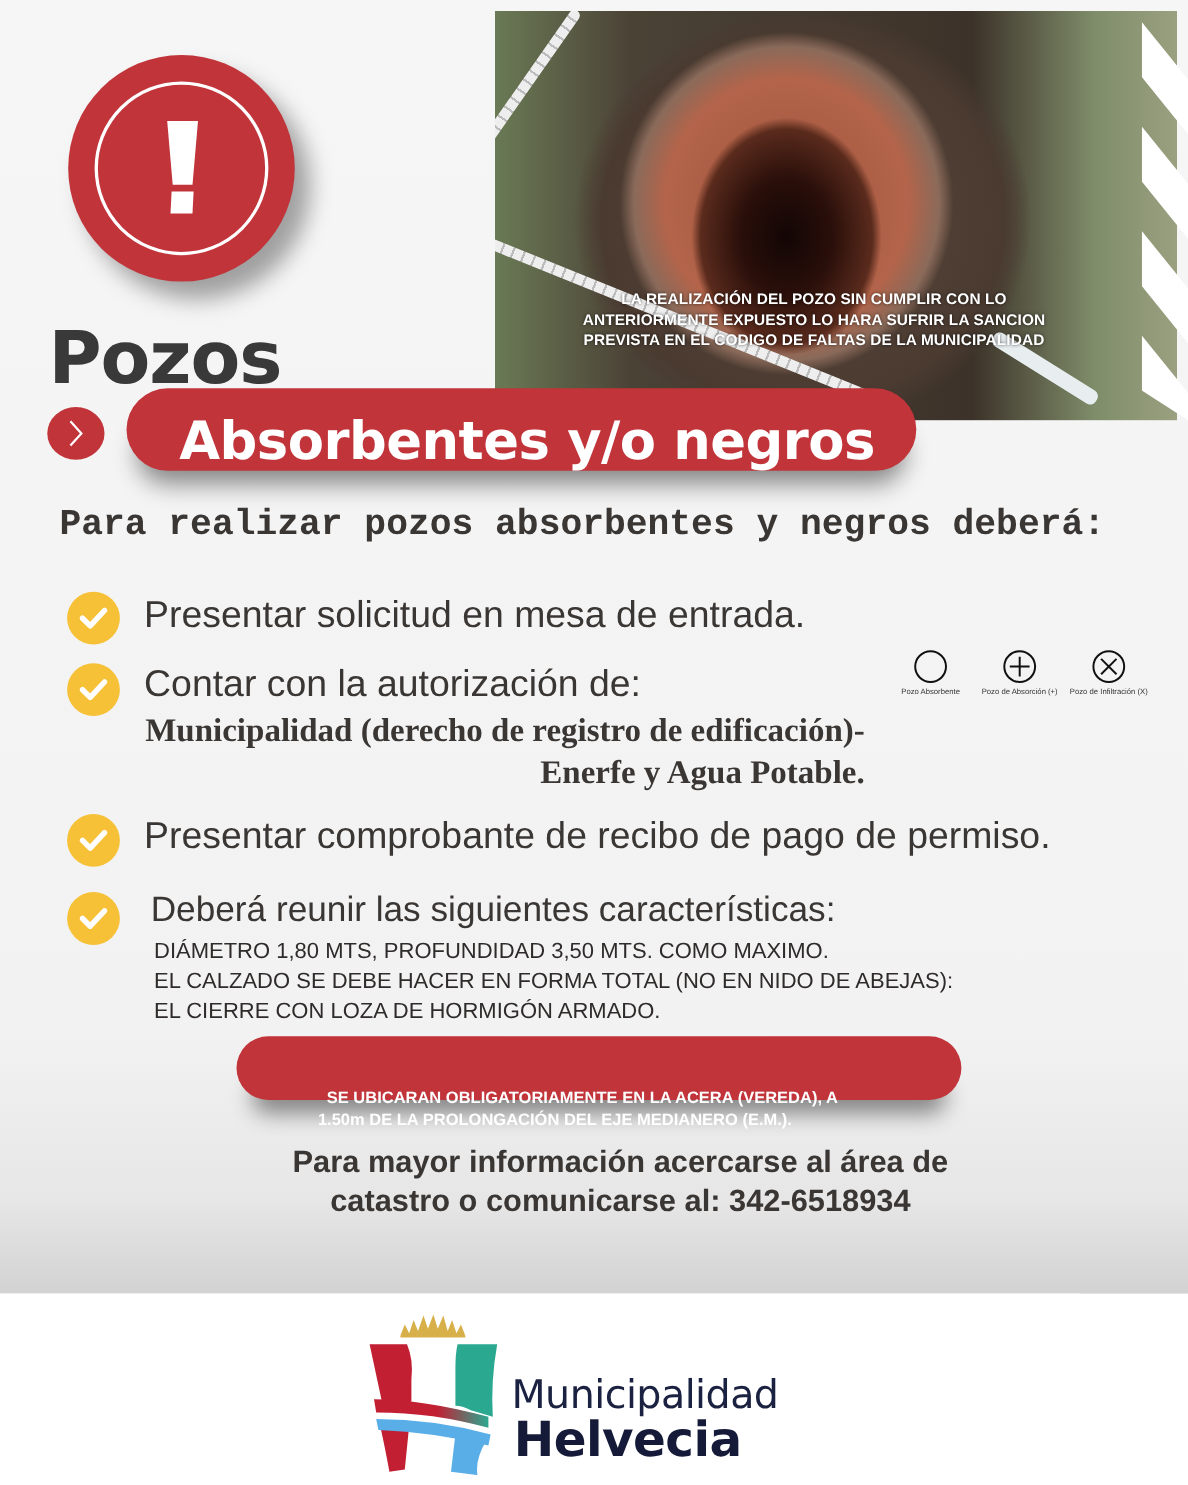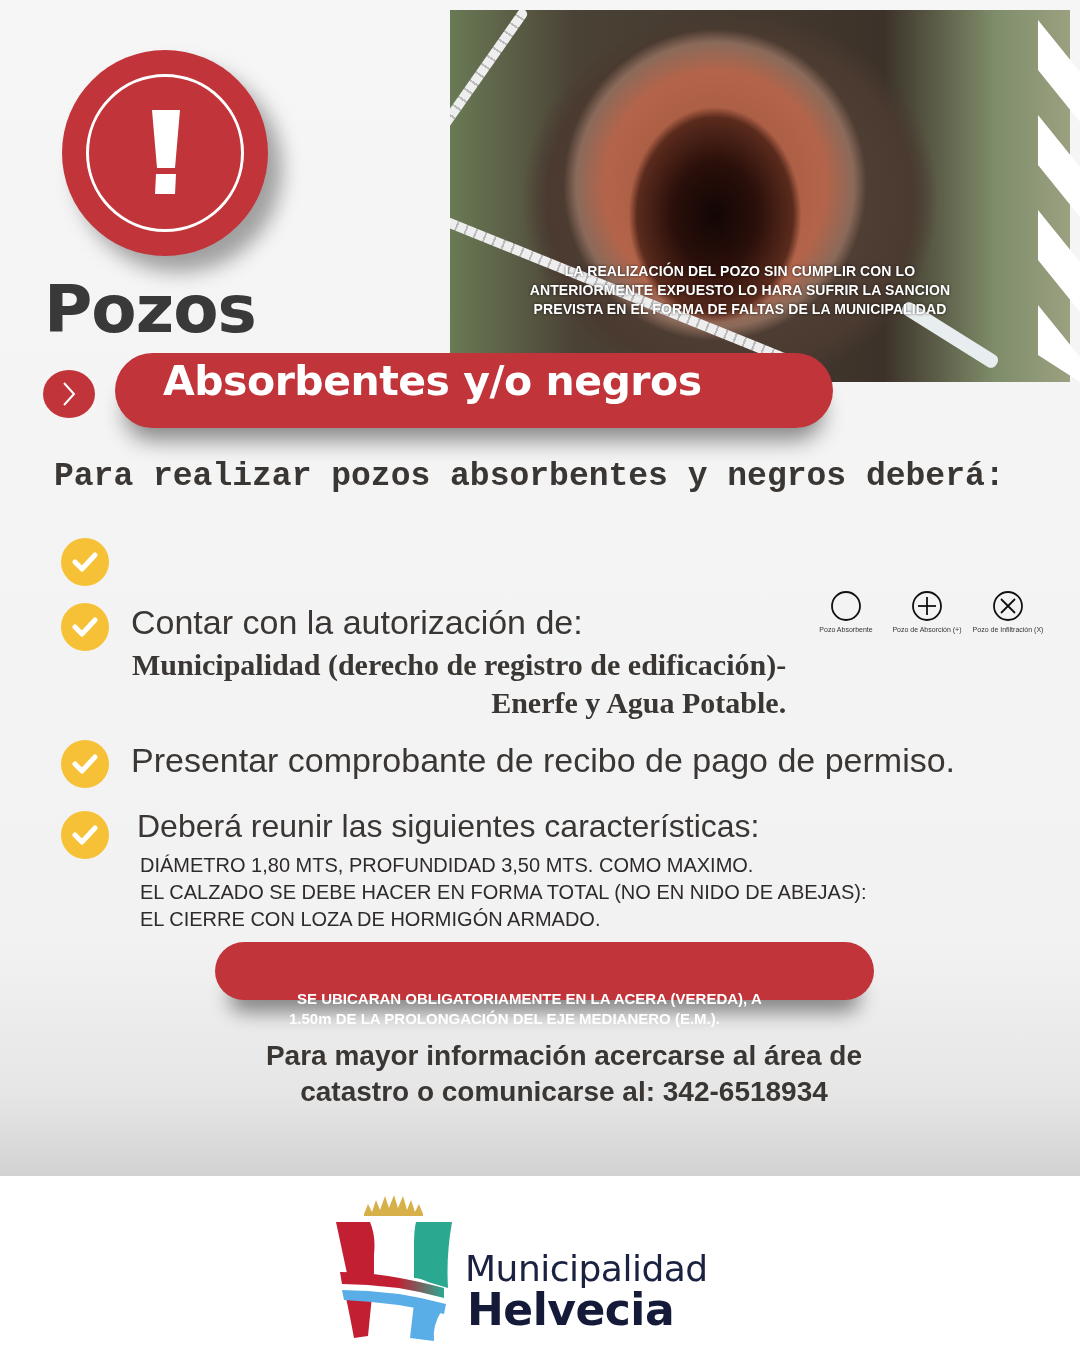--- a/index.html
+++ b/index.html
@@ -56,38 +56,38 @@
       box-shadow: 14px 16px 20px rgba(0,0,0,0.35);
     }
     .alert-ring {
       position: absolute; left: 24px; top: 24px; width: 158px; height: 158px;
       border-radius: 50%; border: 3px solid #ffffff;
     }
     .alert-mark {
       position: absolute; left: 78px; top: 60px; width: 52px; height: 86px;
     }
     .title {
-      position: absolute; left: 44px; top: 271px;
+      position: absolute; left: 44px; top: 287px;
       font-family: "DejaVu Sans", sans-serif; font-weight: bold;
       font-size: 66px; color: #393939; letter-spacing: -1px;
     }
     .subtitle-arrow {
       position: absolute; left: 43px; top: 370px; width: 52px; height: 48px;
       border-radius: 50%; background: #c1343a;
       display: flex; align-items: center; justify-content: center;
     }
     .subtitle-pill {
       position: absolute; left: 115px; top: 353px; width: 718px; height: 75px;
       border-radius: 38px; background: #c1343a;
       box-shadow: 0 22px 22px -10px rgba(0,0,0,0.45);
     }
     .subtitle-text {
-      position: absolute; left: 48px; top: 4px;
+      position: absolute; left: 48px; top: 20px;
       font-family: "DejaVu Sans", sans-serif; font-weight: bold;
-      font-size: 41px; color: #ffffff; letter-spacing: -0.5px;
+      font-size: 48px; color: #ffffff; letter-spacing: -0.5px;
     }
     .intro {
       position: absolute; left: 54px; top: 458px;
       font-family: Liberation Mono, monospace; font-weight: bold;
       font-size: 33px; color: #3a3634;
     }
     .check {
       position: absolute; width: 48px; height: 48px; border-radius: 50%;
       background: #f6c136;
       display: flex; align-items: center; justify-content: center;
@@ -147,21 +147,21 @@
 
 <div class="main">
 
   <div class="photo">
     <div class="hose2"></div>
     <div class="hose"></div>
     <div class="pipe"></div>
     <div class="photo-caption">
       <div>LA REALIZACIÓN DEL POZO SIN CUMPLIR CON LO</div>
       <div>ANTERIORMENTE EXPUESTO LO HARA SUFRIR LA SANCION</div>
-      <div>PREVISTA EN EL FORMA DE FALTAS DE LA MUNICIPALIDAD</div>
+      <div>PREVISTA EN EL CODIGO DE FALTAS DE LA MUNICIPALIDAD</div>
     </div>
   </div>
   <svg class="chevrons" viewBox="0 0 42 372">
     <polygon points="0,10 42,62 42,112 0,60" fill="#ffffff"></polygon>
     <polygon points="0,105 42,157 42,207 0,155" fill="#ffffff"></polygon>
     <polygon points="0,200 42,252 42,302 0,250" fill="#ffffff"></polygon>
     <polygon points="0,295 42,347 42,372 0,345" fill="#ffffff"></polygon>
   </svg>
 
   <div class="alert-circle">
@@ -183,20 +183,21 @@
     <div class="subtitle-text">Absorbentes y/o  negros</div>
   </div>
 
   <div class="intro">Para realizar pozos absorbentes y negros deberá:</div>
 
   <div class="check" style="left:61px; top:538px;">
     <svg width="26" height="20" viewBox="0 0 26 20">
         <polyline points="3,10 10,17 23,3" fill="none" stroke="#fff" stroke-width="5" stroke-linecap="round" stroke-linejoin="round"></polyline>
       </svg>
   </div>
+  <div class="item-text" style="left:131px; top:540px;">Presentar solicitud en mesa de entrada.</div>
 
   <div class="check" style="left:61px; top:603px;">
     <svg width="26" height="20" viewBox="0 0 26 20">
         <polyline points="3,10 10,17 23,3" fill="none" stroke="#fff" stroke-width="5" stroke-linecap="round" stroke-linejoin="round"></polyline>
       </svg>
   </div>
   <div class="item-text" style="left:131px; top:603px;">Contar con la autorización de:</div>
   <div class="item-bold" style="left:132px; top:646px;">
     <div>Municipalidad (derecho de registro de edificación)-</div>
     <div>Enerfe y Agua Potable.</div>

